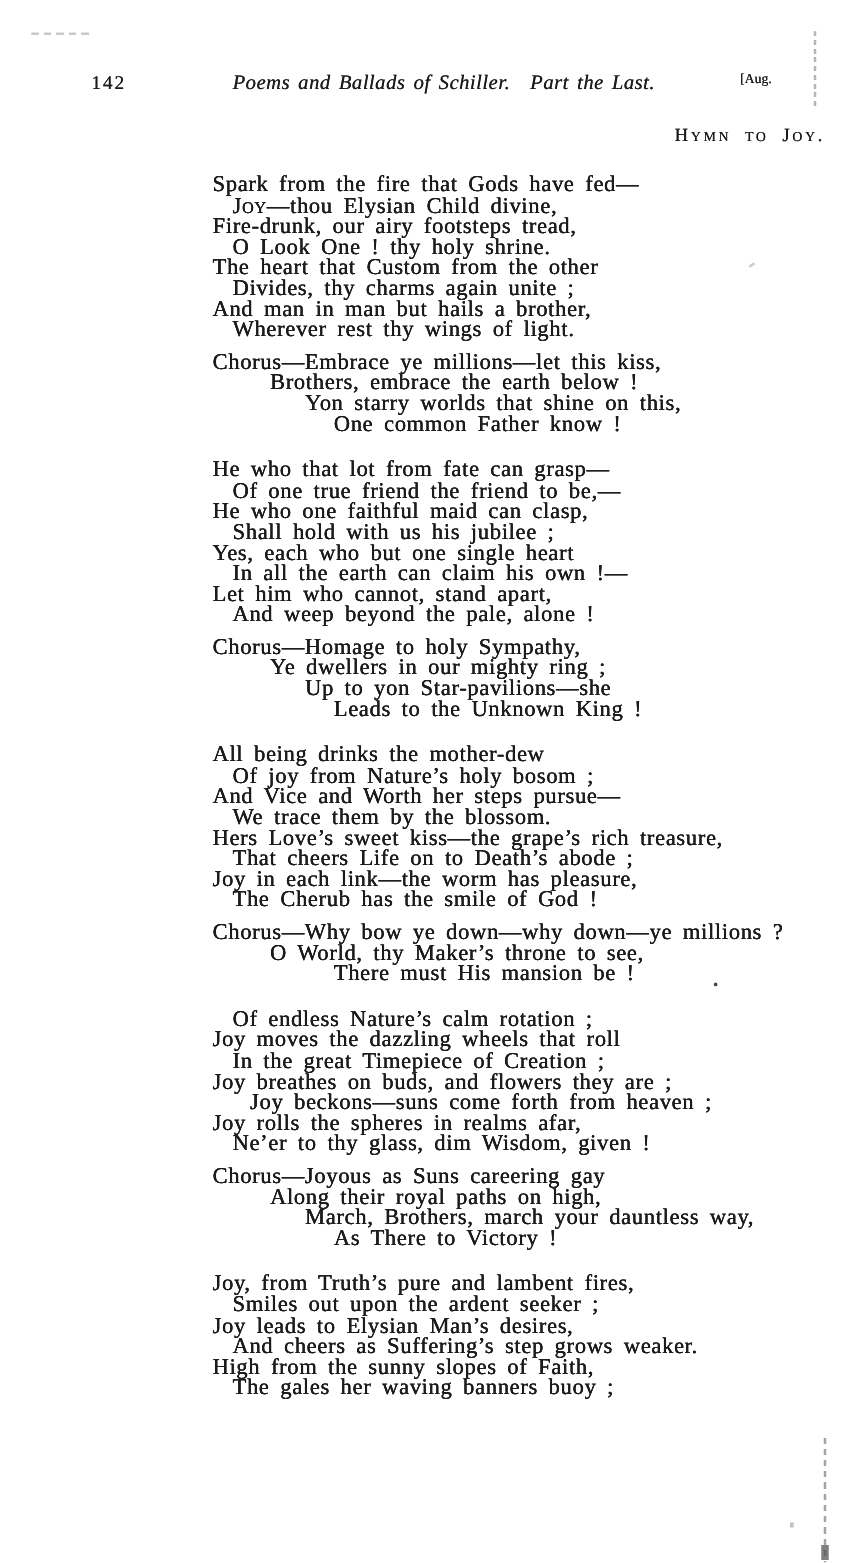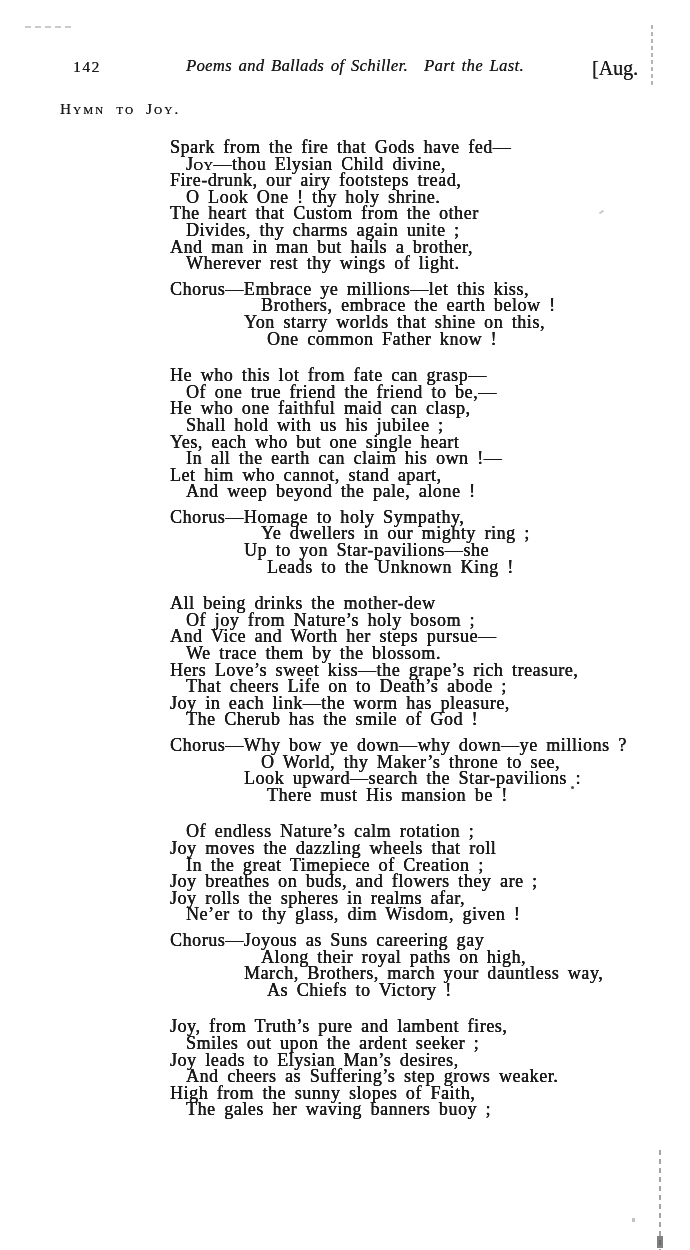--- a/index.html
+++ b/index.html
@@ -12,37 +12,37 @@
   .sheet{position:absolute;inset:0;}
 
   
   .running-head{position:absolute;top:56px;left:0;right:0;height:26px;font-size:15.5px;}
   .page-num{position:absolute;left:73px;top:2px;letter-spacing:1.5px;
     text-shadow:.15px 0 0 currentColor;}
   .head-title{position:absolute;left:60px;right:40px;top:0;text-align:center;
     font-style:italic;font-size:16.5px;letter-spacing:.4px;word-spacing:2px;
     text-shadow:.2px 0 0 currentColor;}
   .head-title .part{margin-left:16px;}
-  .issue{position:absolute;left:592px;top:1px;font-size:20px;
+  .issue{position:absolute;left:592px;top:1px;font-size:11px;
     text-shadow:.15px 0 0 currentColor;}
 
   
   .poem-title{position:absolute;top:101px;left:60px;right:30px;margin:0;
-    text-align:left;font-weight:normal;font-size:15px;
+    text-align:right;font-weight:normal;font-size:15px;
     font-variant:small-caps;letter-spacing:2.2px;word-spacing:5px;
     text-shadow:.2px 0 0 currentColor;}
 
   
   .poem{position:absolute;top:139px;left:170px;right:10px;}
   .line{font-size:18px;line-height:16.6px;white-space:nowrap;
     letter-spacing:.55px;word-spacing:3.5px;
     text-shadow:.2px 0 0 currentColor, 0 0 .4px currentColor;}
   .ind-0{margin-left:0;}
   .ind-1{margin-left:16px;}
-  .ind-2{margin-left:91px;}   
+  .ind-2{margin-left:46px;}   
   .ind-3{margin-left:74px;}   
   .ind-4{margin-left:97px;}   
   .ind-5{margin-left:30px;}   
   .block.stanza{margin-bottom:9px;}
   .block.chorus{margin-bottom:20px;}
   .it{text-align:right;}
   .sc{font-variant:small-caps;font-family:Liberation Serif, serif;}
 
   
   .top-left-mark{position:absolute;left:25px;top:26px;width:48px;height:2px;opacity:.45;
@@ -91,21 +91,21 @@
         <div class="line ind-0"><span>And man in man but hails a brother,</span></div>
         <div class="line ind-1"><span>Wherever rest thy wings of light.</span></div>
       </div>
       <div class="block chorus">
         <div class="line ind-0"><span class="it">Chorus</span><span>—Embrace ye millions—let this kiss,</span></div>
         <div class="line ind-2"><span>Brothers, embrace the earth below !</span></div>
         <div class="line ind-3"><span>Yon starry worlds that shine on this,</span></div>
         <div class="line ind-4"><span>One common Father know !</span></div>
       </div>
       <div class="block stanza">
-        <div class="line ind-0"><span>He who this lot from fate can grasp—</span></div>
+        <div class="line ind-0"><span>He who that lot from fate can grasp—</span></div>
         <div class="line ind-1"><span>Of one true friend the friend to be,—</span></div>
         <div class="line ind-0"><span>He who one faithful maid can clasp,</span></div>
         <div class="line ind-1"><span>Shall hold with us his jubilee ;</span></div>
         <div class="line ind-0"><span>Yes, each who but one single heart</span></div>
         <div class="line ind-1"><span>In all the earth can claim his own !—</span></div>
         <div class="line ind-0"><span>Let him who cannot, stand apart,</span></div>
         <div class="line ind-1"><span>And weep beyond the pale, alone !</span></div>
       </div>
       <div class="block chorus">
         <div class="line ind-0"><span class="it">Chorus</span><span>—Homage to holy Sympathy,</span></div>
@@ -119,36 +119,36 @@
         <div class="line ind-0"><span>And Vice and Worth her steps pursue—</span></div>
         <div class="line ind-1"><span>We trace them by the blossom.</span></div>
         <div class="line ind-0"><span>Hers Love’s sweet kiss—the grape’s rich treasure,</span></div>
         <div class="line ind-1"><span>That cheers Life on to Death’s abode ;</span></div>
         <div class="line ind-0"><span>Joy in each link—the worm has pleasure,</span></div>
         <div class="line ind-1"><span>The Cherub has the smile of God !</span></div>
       </div>
       <div class="block chorus">
         <div class="line ind-0"><span class="it">Chorus</span><span>—Why bow ye down—why down—ye millions ?</span></div>
         <div class="line ind-2"><span>O World, thy Maker’s throne to see,</span></div>
-        <div class="line ind-3"><span>Look upward—search the Star-pavilions :</span></div>
         <div class="line ind-4"><span class="it">There</span><span> must His mansion be !</span></div>
       </div>
       <div class="block stanza">
         <div class="line ind-1"><span>Of endless Nature’s calm rotation ;</span></div>
         <div class="line ind-0"><span>Joy moves the dazzling wheels that roll</span></div>
         <div class="line ind-1"><span>In the great Timepiece of Creation ;</span></div>
         <div class="line ind-0"><span>Joy breathes on buds, and flowers they are ;</span></div>
+        <div class="line ind-5"><span>Joy beckons—suns come forth from heaven ;</span></div>
         <div class="line ind-0"><span>Joy rolls the spheres in realms afar,</span></div>
         <div class="line ind-1"><span>Ne’er to thy glass, dim Wisdom, given !</span></div>
       </div>
       <div class="block chorus">
         <div class="line ind-0"><span class="it">Chorus</span><span>—Joyous as Suns careering gay</span></div>
         <div class="line ind-2"><span>Along their royal paths on high,</span></div>
         <div class="line ind-3"><span>March, Brothers, march your dauntless way,</span></div>
-        <div class="line ind-4"><span>As Chiefs to Victory !</span></div>
+        <div class="line ind-4"><span>As There to Victory !</span></div>
       </div>
       <div class="block stanza">
         <div class="line ind-0"><span>Joy, from Truth’s pure and lambent fires,</span></div>
         <div class="line ind-1"><span>Smiles out upon the ardent seeker ;</span></div>
         <div class="line ind-0"><span>Joy leads to Elysian Man’s desires,</span></div>
         <div class="line ind-1"><span>And cheers as Suffering’s step grows weaker.</span></div>
         <div class="line ind-0"><span>High from the sunny slopes of Faith,</span></div>
         <div class="line ind-1"><span>The gales her waving banners buoy ;</span></div>
       </div>
     </main>

